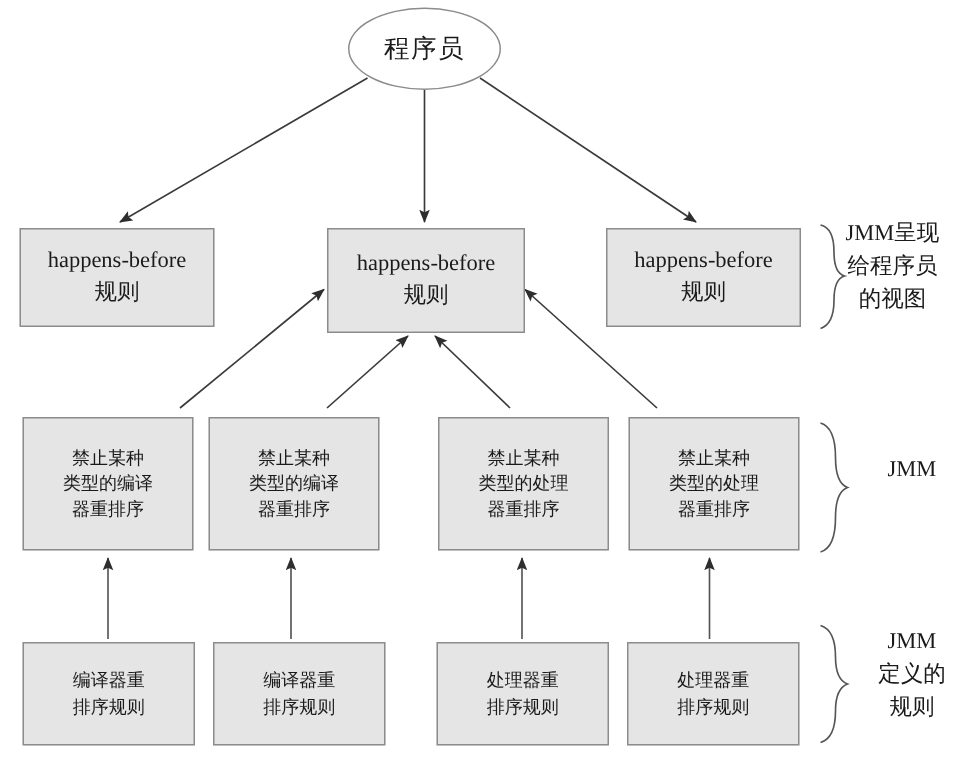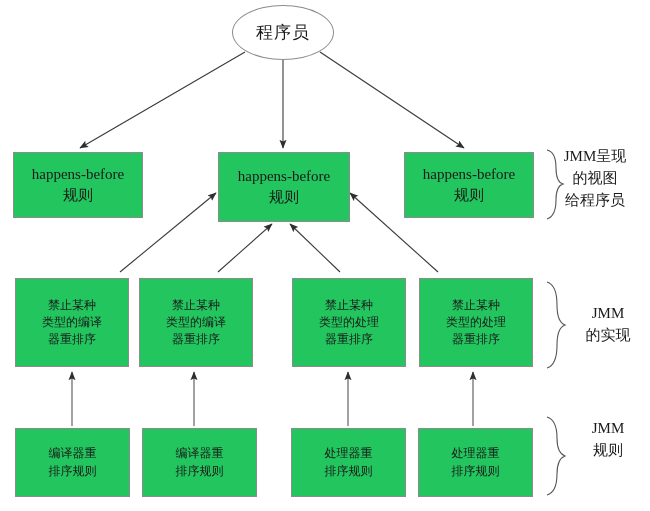--- a/index.html
+++ b/index.html
@@ -20,21 +20,21 @@
     position: absolute;
     left: 0;
     top: 0;
     width: 650px;
     height: 511px;
   }
   .node {
     position: absolute;
     box-sizing: border-box;
     border: 1px solid #8c8c8c;
-    background: #22c55e;
+    background: #e5e5e5;
     display: flex;
     flex-direction: column;
     align-items: center;
     justify-content: center;
     color: #1a1a1a;
     line-height: 1.42;
     text-align: center;
     z-index: 2;
   }
   .node .ln { display: block; white-space: nowrap; }
@@ -156,27 +156,27 @@
     <span class="ln rule-text">排序规则</span>
   </div>
 
   <div class="node" style="left:418px; top:428px; width:115px; height:69px;">
     <span class="ln rule-text">处理器重</span>
     <span class="ln rule-text">排序规则</span>
   </div>
 
   <div class="group-label" style="left:556px; top:146px; width:78px;">
     <span class="ln">JMM呈现</span>
+    <span class="ln">给程序员</span>
     <span class="ln">的视图</span>
-    <span class="ln">给程序员</span>
   </div>
 
   <div class="group-label" style="left:572px; top:303px; width:72px;">
     <span class="ln">JMM</span>
-    <span class="ln">的实现</span>
   </div>
 
   <div class="group-label" style="left:572px; top:418px; width:72px;">
     <span class="ln">JMM</span>
+    <span class="ln">定义的</span>
     <span class="ln">规则</span>
   </div>
 
 </div>
 
 </body></html>

